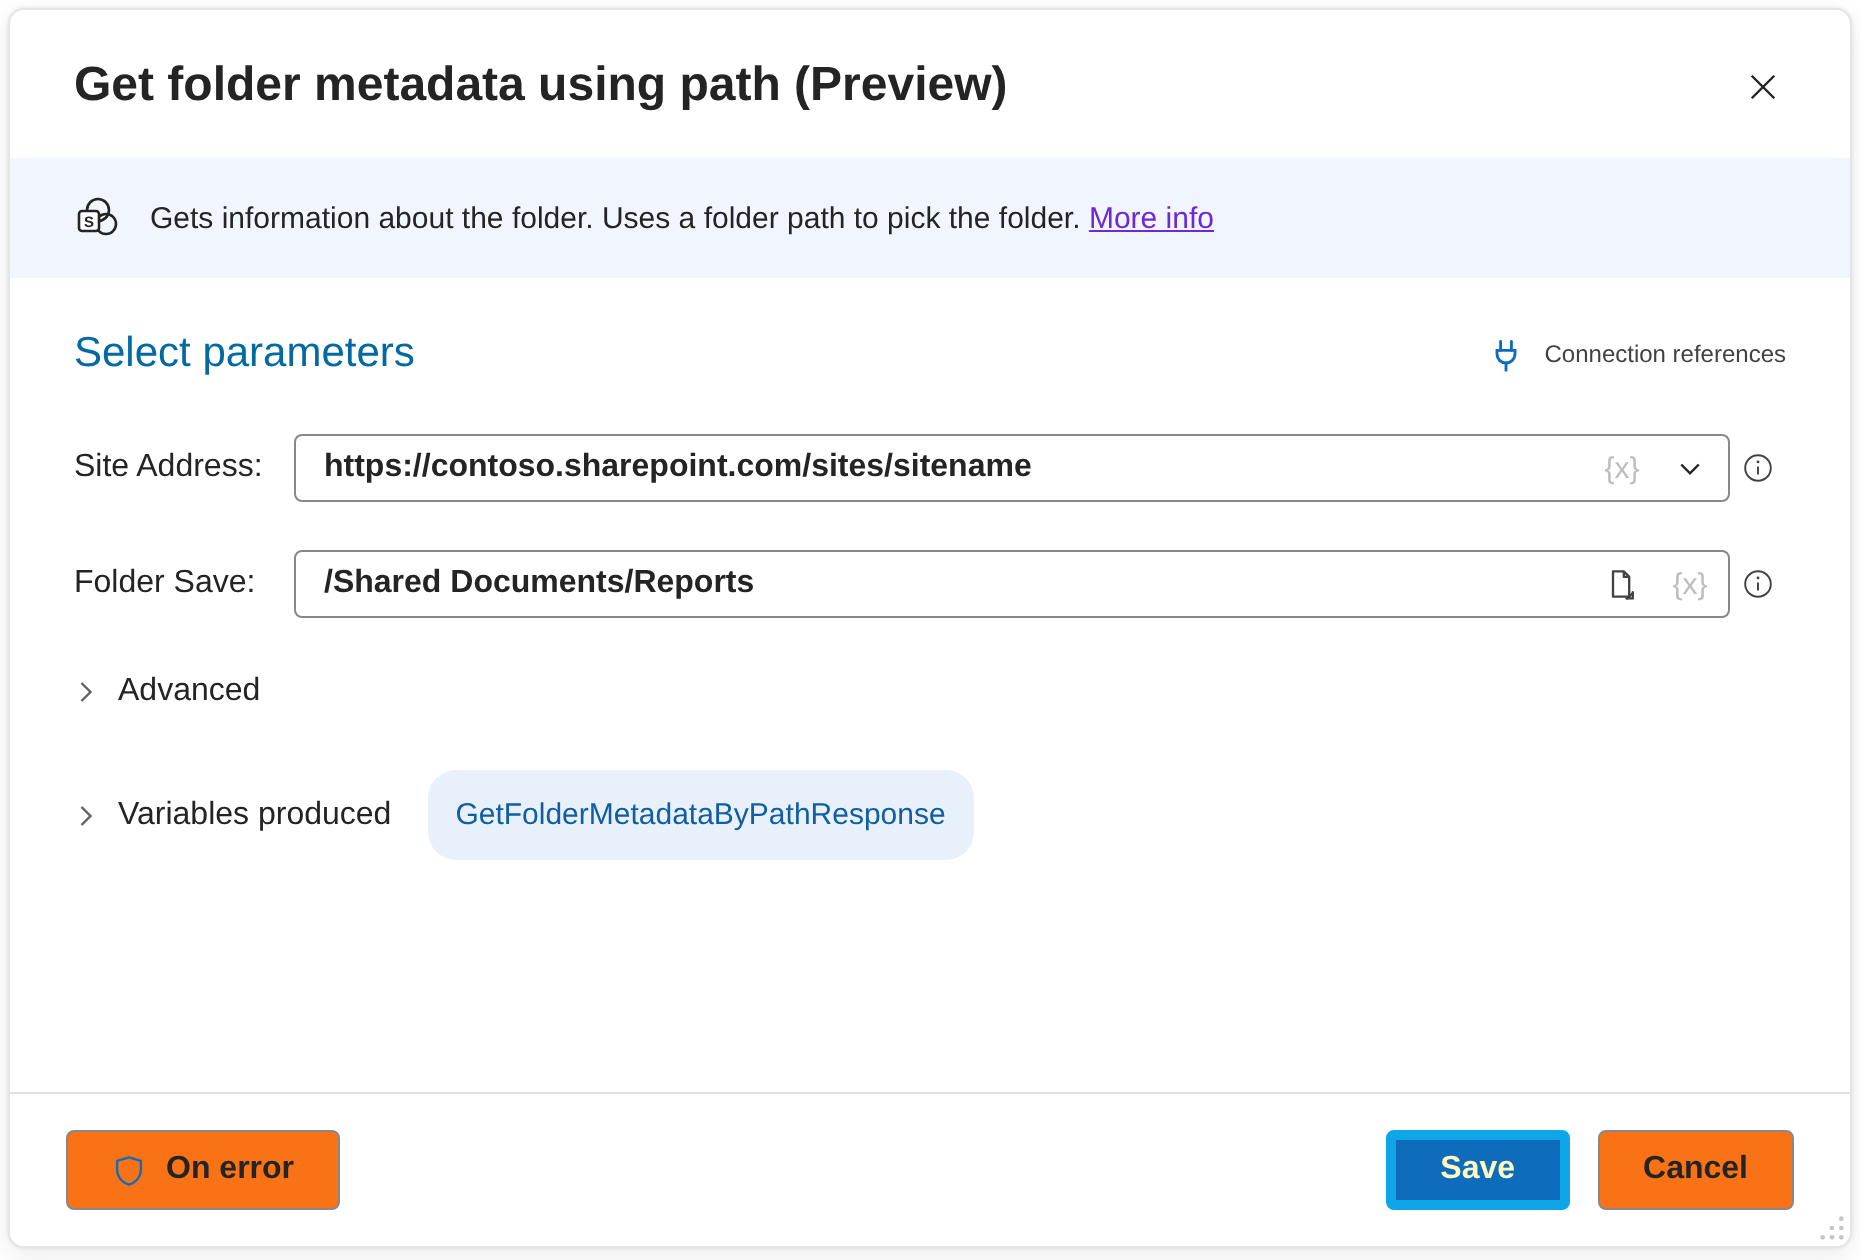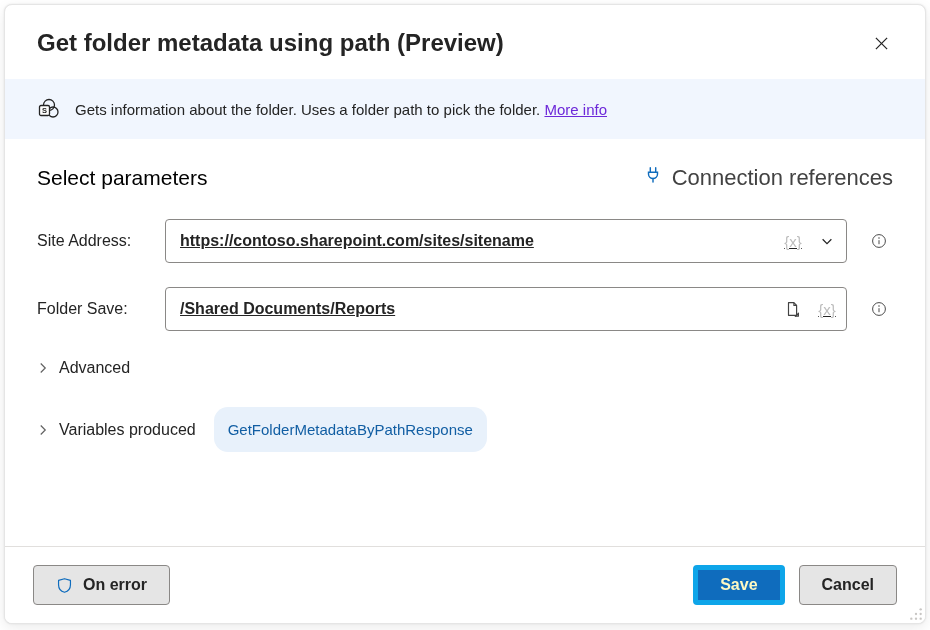--- a/index.html
+++ b/index.html
@@ -57,49 +57,47 @@
     flex:1;
     padding:26px 32px 10px 32px;
     overflow:auto;
   }
   .section-row {
     display:flex;
     justify-content:space-between;
     align-items:center;
     margin-bottom:28px;
   }
-  .section-title { font-size:21px; font-weight:400; color:#000000; }
+  .section-title { font-size:21px; font-weight:400; color:#0369a1; }
   .conn-ref {
-    display:flex; align-items:flex-start; gap:10px;
-    font-size:22px; color:#424242; cursor:pointer;
+    display:flex; align-items:center; gap:10px;
+    font-size:12px; color:#424242; cursor:pointer;
   }
 
   .field-row {
     display:flex;
     align-items:center;
-    gap:18px;
     margin-bottom:24px;
   }
   .field-label {
     width:110px;
     flex:0 0 110px;
     font-size:16px;
     color:#242424;
   }
   .field-input-wrap {
     flex:1;
-    height:44px;
+    height:34px;
     border:1px solid #8a8886;
     border-radius:4px;
     display:flex;
     align-items:center;
     padding:0 4px 0 12px;
     gap:4px;
     background:#fff;
-    text-decoration:underline;
   }
   .field-input {
     flex:1;
     border:none;
     outline:none;
     font-size:16px;
     font-family:inherit;
     color:#242424;
     background:transparent;
   }
@@ -148,21 +146,21 @@
     height:40px;
     padding:0 22px;
     font-size:16px;
     font-family:inherit;
     border-radius:4px;
     cursor:pointer;
     display:inline-flex; align-items:center; gap:10px;
     font-weight:600;
   }
   .btn-secondary {
-    background:#e5e5e5; color:#242424; border:1px solid #8a8886;
+    background:#f97316; color:#242424; border:1px solid #8a8886;
   }
   .btn-primary {
     background:#0f6cbd; color:#fef9c3; border:5px solid #0ea5e9;
   }
 
   .resize-grip {
     position:absolute; right:2px; bottom:2px;
     width:14px; height:14px; color:#c8c6c4;
   }
 </style>

